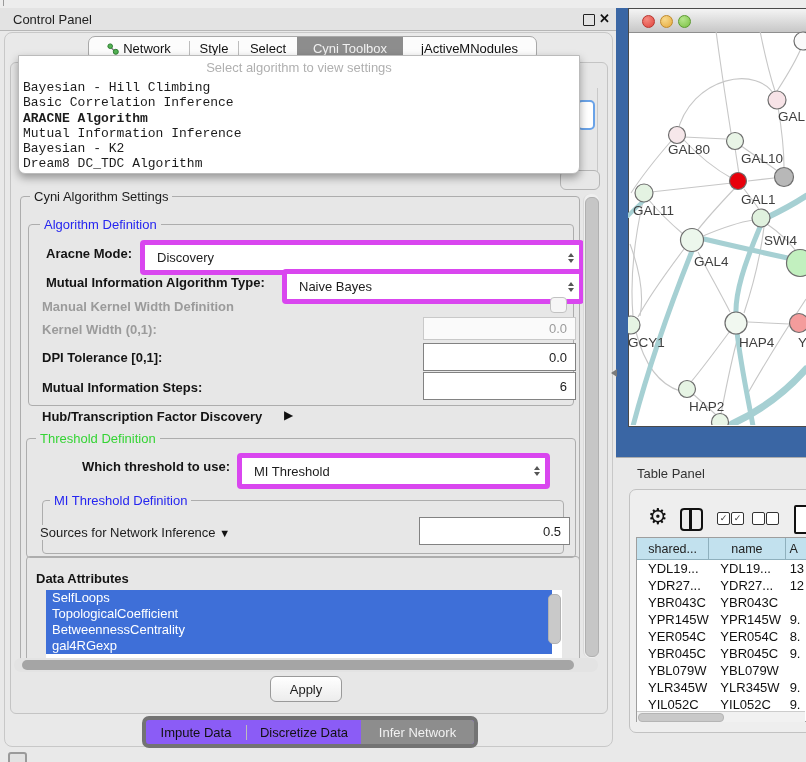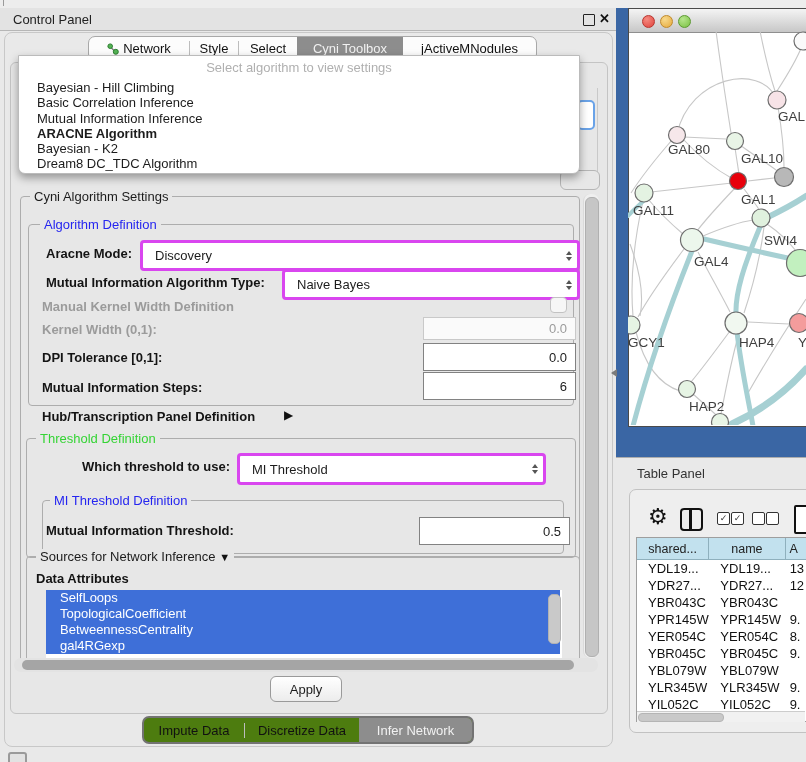--- a/index.html
+++ b/index.html
@@ -22,54 +22,54 @@
   .outer-panel{left:4px;top:32px;width:607px;height:713px;border:1px solid #c8c8c8;border-radius:8px;background:#e9e9e9;}
   .inner-panel{left:10px;top:62px;width:596px;height:650px;border:1px solid #c4c4c4;border-radius:6px;background:#e7e7e7;}
   
   .frag-vline{left:597px;top:88px;width:1px;height:100px;background:#c9c9c9;}
   .frag-corner{left:560px;top:170px;width:38px;height:18px;border:1px solid #b5b5b5;border-radius:6px;background:#e7e7e7;}
   .frag-stepper{left:577px;top:100px;width:14px;height:26px;border:2px solid #6aa3e8;border-radius:5px;background:#fff;}
   
   .popup{left:18px;top:55px;width:560px;height:117px;background:#fff;border:1px solid #bbb;
     border-radius:0 0 7px 7px;box-shadow:0 4px 9px rgba(0,0,0,.35);z-index:50;overflow:hidden;}
   .popup-placeholder{height:24px;line-height:24px;text-align:center;color:#b0b0b0;font-size:13px;}
-  .pitem{height:15.3px;line-height:15.3px;font-size:13px;padding-left:18px;white-space:nowrap;}
+  .pitem{height:15.3px;line-height:15.3px;font-size:13px;padding-left:4px;white-space:nowrap;font-family:Liberation Mono, monospace;}
   .pitem.sel{font-weight:bold;}
   
   .fset{position:absolute;border:1px solid #adadad;border-radius:4px;}
   .legend{position:absolute;font-size:13px;background:#e7e7e7;padding:0 4px;white-space:nowrap;}
   .legend.blue{color:#2525f0;}
   .legend.green{color:#35d435;}
   .lbl{position:absolute;font-size:13px;font-weight:bold;color:#141414;white-space:nowrap;}
   .lbl.dis{color:#9b9b9b;}
   
-  .combo{position:absolute;background:#fff;border:3px solid #d946ef;border-radius:4px;font-size:13px;
+  .combo{position:absolute;background:#fff;border:5px solid #d946ef;border-radius:4px;font-size:13px;
     display:flex;align-items:center;padding-left:12px;box-shadow:inset 0 1px 0 #fff;}
   .stepper{position:absolute;right:5px;top:50%;transform:translateY(-50%);display:flex;flex-direction:column;gap:2px;align-items:center;}
   .tri-up{width:0;height:0;border-left:3.5px solid transparent;border-right:3.5px solid transparent;border-bottom:4.5px solid #555;}
   .tri-dn{width:0;height:0;border-left:3.5px solid transparent;border-right:3.5px solid transparent;border-top:4.5px solid #555;}
   .num-input{position:absolute;background:#fff;border:1px solid #828282;font-size:13px;
     display:flex;align-items:center;justify-content:flex-end;padding-right:8px;}
   .num-input.dis{border:1px solid #c9c9c9;color:#9b9b9b;background:#fafafa;}
   .checkbox{position:absolute;width:15px;height:14px;border:1px solid #c2c2c2;border-radius:4px;background:#f6f6f6;}
   .arrow-right{position:absolute;font-size:12px;color:#111;}
   .arrow-down{font-size:11px;color:#111;}
   
   .attr-list{left:46px;top:590px;width:516px;height:68px;background:#fff;overflow:hidden;}
-  .attr-item{height:16px;line-height:16px;background:#3e6fd8;color:#fff;font-size:13px;padding-left:14px;width:500px;}
+  .attr-item{height:16px;line-height:16px;background:#3e6fd8;color:#fff;font-size:13px;padding-left:6px;width:500px;}
   .attr-thumb{left:548px;top:594px;width:11px;height:48px;background:#c9c9c9;border-radius:5px;border:1px solid #b2b2b2;}
   
   .vtrack{left:583px;top:194px;width:15px;height:464px;background:#efefef;border-left:1px solid #dadada;border-radius:7px;}
   .vthumb{left:585px;top:197px;width:12px;height:458px;background:#c6c6c6;border:1px solid #b0b0b0;border-radius:6px;}
   .htrack{left:14px;top:658px;width:584px;height:14px;background:#e3e3e3;border-radius:7px;}
   .hthumb{left:22px;top:660px;width:552px;height:10px;background:#a5a5a5;border-radius:5px;}
   
   .apply-btn{left:270px;top:676px;width:70px;height:24px;background:linear-gradient(#ffffff,#ececec);
     border:1px solid #9a9a9a;border-radius:6px;font-size:13px;display:flex;align-items:center;justify-content:center;}
-  .btabs{left:142px;top:716px;height:24px;display:flex;background:#4d7c0f;border:2px solid #737373;border-radius:7px;overflow:hidden;}
+  .btabs{left:142px;top:716px;height:24px;display:flex;background:#8b5cf6;border:4px solid #737373;border-radius:7px;overflow:hidden;}
   .btab{display:flex;align-items:center;justify-content:center;font-size:13px;color:#111;}
   .btab.sel{background:#8d8d8d;color:#f1f1f1;}
   .corner-box{left:8px;top:752px;width:15px;height:14px;border:2px solid #9a9a9a;border-radius:3px;background:#e2e2e2;}
   
   .desktop{left:616px;top:8px;width:190px;height:449px;background:#3a66a4;}
   .net-window{left:628px;top:8px;width:179px;height:417px;border:1px solid #4a4a4a;background:#fff;overflow:hidden;}
   .net-titlebar{position:absolute;left:0;top:0;width:100%;height:23px;background:linear-gradient(#f4f4f4,#c7c7c7);border-bottom:1px solid #8f8f8f;}
   .tl{position:absolute;top:6px;width:11px;height:11px;border-radius:50%;}
   .tl.red{left:13px;background:radial-gradient(circle at 35% 30%,#f58b81,#e0443d);border:1px solid #b8352f;}
   .tl.yellow{left:31px;background:radial-gradient(circle at 35% 30%,#f7d98c,#e6a93c);border:1px solid #c08a2c;}
@@ -166,42 +166,42 @@
 
   <div class="lbl dis" style="left:42px;top:322px;">Kernel Width (0,1):</div>
   <div class="num-input dis" style="left:423px;top:317px;width:143px;height:21px;">0.0</div>
 
   <div class="lbl" style="left:42px;top:350px;">DPI Tolerance [0,1]:</div>
   <div class="num-input" style="left:423px;top:343px;width:143px;height:26px;">0.0</div>
 
   <div class="lbl" style="left:42px;top:380px;text-align:center;">Mutual Information Steps:</div>
   <div class="num-input" style="left:423px;top:372px;width:143px;height:26px;">6</div>
 
-  <div class="lbl" style="left:42px;top:409px;font-weight:600;">Hub/Transcription Panel Definition</div>
+  <div class="lbl" style="left:42px;top:409px;font-weight:600;">Hub/Transcription Factor Discovery</div>
   <div class="arrow-right" style="left:284px;top:408px;">▶</div>
 
   <div class="fset" style="left:26px;top:438px;width:548px;height:118px;"></div>
   <div class="legend green" style="left:36px;top:431px;">Threshold Definition</div>
 
   <div class="lbl" style="left:82px;top:459px;">Which threshold to use:</div>
   <div class="combo" style="left:237px;top:453px;width:291px;height:26px;">
     <span>MI Threshold</span>
     <span class="stepper">
         <span class="tri-up"></span>
         <span class="tri-dn"></span>
       </span>
   </div>
 
   <div class="fset" style="left:42px;top:500px;width:520px;height:52px;"></div>
   <div class="legend blue" style="left:50px;top:493px;">MI Threshold Definition</div>
   <div class="lbl" style="left:46px;top:523px;">Mutual Information Threshold:</div>
   <div class="num-input" style="left:419px;top:517px;width:141px;height:26px;">0.5</div>
 
   <div class="fset" style="left:26px;top:556px;width:552px;height:104px;"></div>
-  <div class="legend" style="left:36px;top:549px;text-align:right;">
+  <div class="legend" style="left:36px;top:525px;text-align:right;">
     <span>Sources for Network Inference</span>
     <span class="arrow-down">▼</span>
   </div>
   <div class="lbl" style="left:36px;top:571px;">Data Attributes</div>
   <div class="abs attr-list" id="attr-list">
       <div class="attr-item">SelfLoops</div>
       <div class="attr-item">TopologicalCoefficient</div>
       <div class="attr-item">BetweennessCentrality</div>
       <div class="attr-item">gal4RGexp</div>
     </div>
@@ -218,22 +218,22 @@
       <span class="tabsep"></span>
       <div class="btab" style="width: 114px;">Discretize Data</div>
       <div class="btab sel" style="width: 113px;">Infer Network</div>
     </div>
   <div class="abs corner-box"></div>
 
   <div class="abs popup" id="algo-popup">
     <div class="popup-placeholder">Select algorithm to view settings</div>
   <div class="pitem">Bayesian - Hill Climbing</div>
       <div class="pitem">Basic Correlation Inference</div>
+      <div class="pitem sel">ARACNE Algorithm</div>
       <div class="pitem">Mutual Information Inference</div>
-      <div class="pitem sel">ARACNE Algorithm</div>
       <div class="pitem">Bayesian - K2</div>
       <div class="pitem">Dream8 DC_TDC Algorithm</div>
     </div>
 
   <div class="abs desktop"></div>
   <div class="abs splitter-arrow"></div>
 
   <div class="abs net-window">
     <div class="net-titlebar">
       <span class="tl red"></span>

